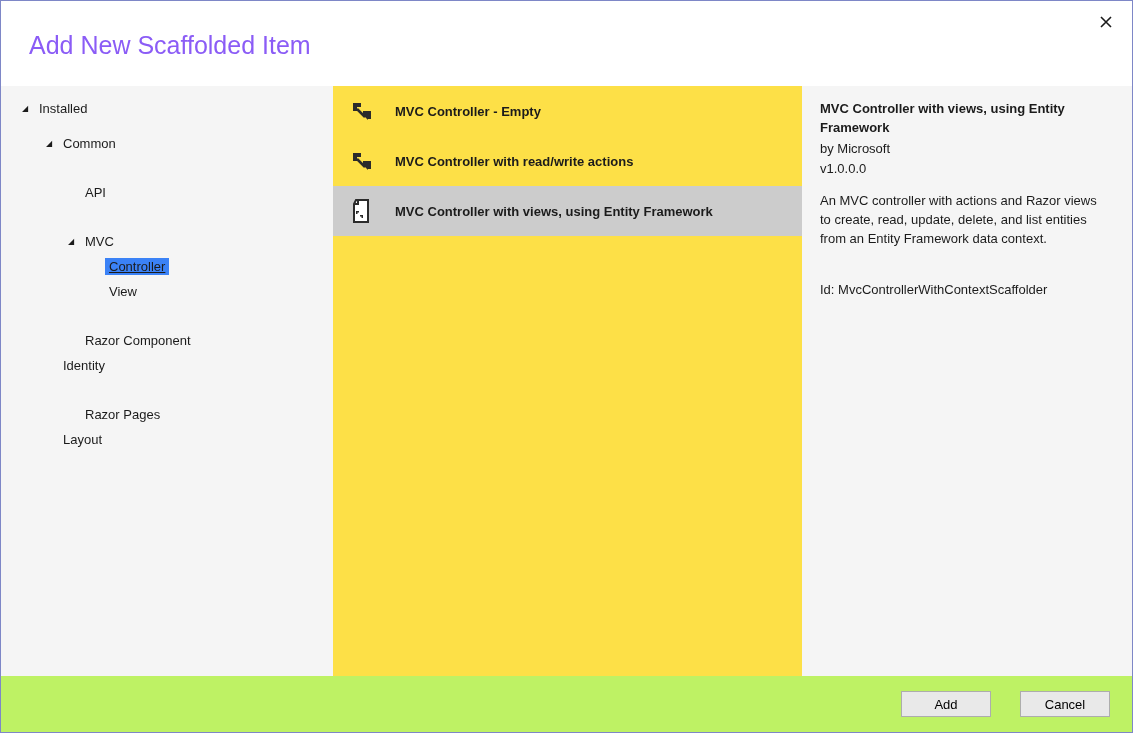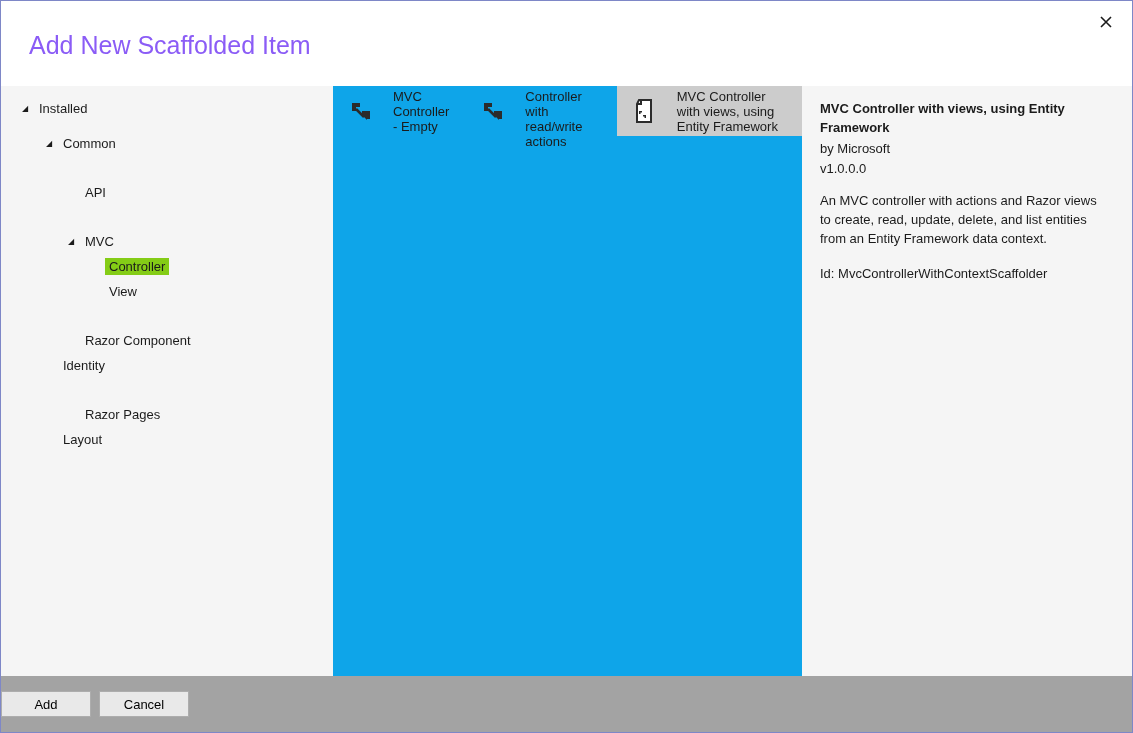--- a/index.html
+++ b/index.html
@@ -35,36 +35,36 @@
       width: 332px; padding: 10px 0 0 16px;
       background: #f5f5f5;
     }
     .tree-node { cursor: default; user-select: none; }
     .tree-row {
       display: flex; align-items: center;
       height: 25px;
       padding-left: 2px;
     }
     .tree-label-wrap { padding: 1px 4px; }
-    .tree-label-wrap.selected { background: #84cc16; }
+    .tree-label-wrap.selected { background: #3b82f6; text-decoration: underline; }
     .glyph {
       width: 12px; height: 12px; display: inline-flex; align-items: center; justify-content: center;
       margin-right: 4px;
     }
     .glyph.none { width: 12px; }
     .tri { font-size: 8px; line-height: 1; color: #1b1b1b; }
     .indent-0 { padding-left: 2px; }
     .indent-1 { padding-left: 26px; }
     .indent-2 { padding-left: 48px; margin-top: 24px; }
     .indent-3 { padding-left: 72px; }
 
     
     .list-pane {
-      flex: 1; background: #0ea5e9;
-      display: flex; 
+      flex: 1; background: #fde047;
+      display: flex; flex-direction: column; font-weight: bold;
     }
     .tpl-item {
       display: flex; align-items: center;
       height: 50px;
       padding: 0 14px;
       cursor: default;
     }
     .tpl-item.selected { background: #cccccc; }
     .tpl-icon {
       width: 30px; height: 30px;
@@ -75,29 +75,29 @@
 
     
     .detail-pane {
       width: 330px; padding: 14px 22px 14px 18px;
       background: #f5f5f5;
       line-height: 1.45;
     }
     .detail-title { font-weight: 700; margin-bottom: 2px; }
     .detail-sub { margin-bottom: 1px; }
     .detail-desc { margin-top: 14px; }
-    .detail-id { margin-top: 16px; }
+    .detail-id { margin-top: 32px; }
 
     
     .footer {
       height: 56px;
       border-top: 0;
-      background: #a3a3a3;
-      display: flex; align-items: center; 
-      gap: 8px; padding-right: 22px;
+      background: #bef264;
+      display: flex; align-items: center; justify-content: flex-end;
+      gap: 29px; padding-right: 22px;
     }
     .btn {
       width: 90px; height: 26px;
       border: 1px solid #adadad;
       background: #e9e9e9;
       font-family: inherit; font-size: 13px;
       cursor: pointer;
     }
   </style>
 </head>

